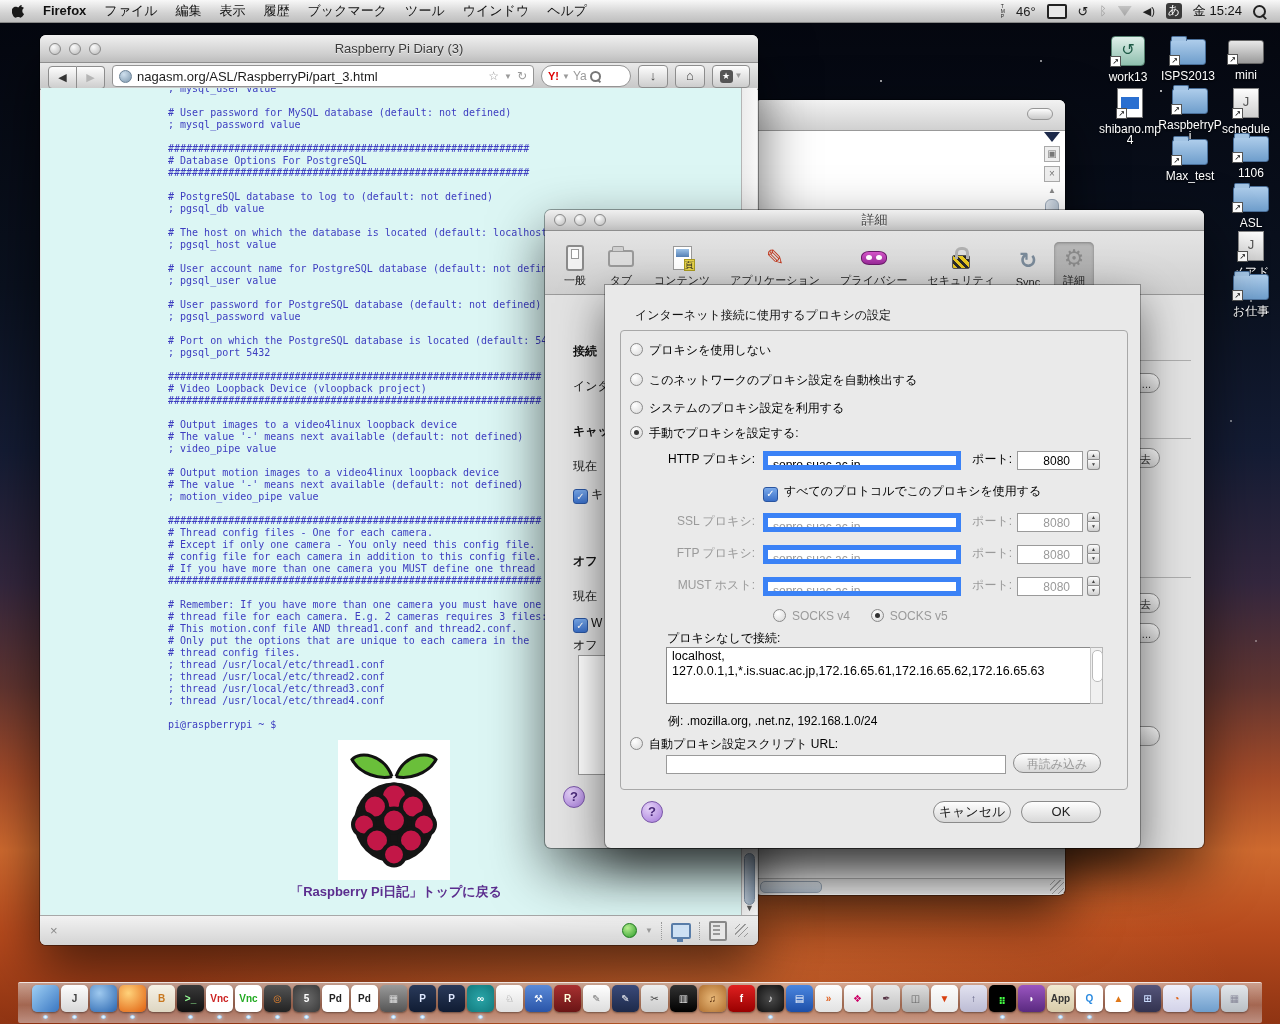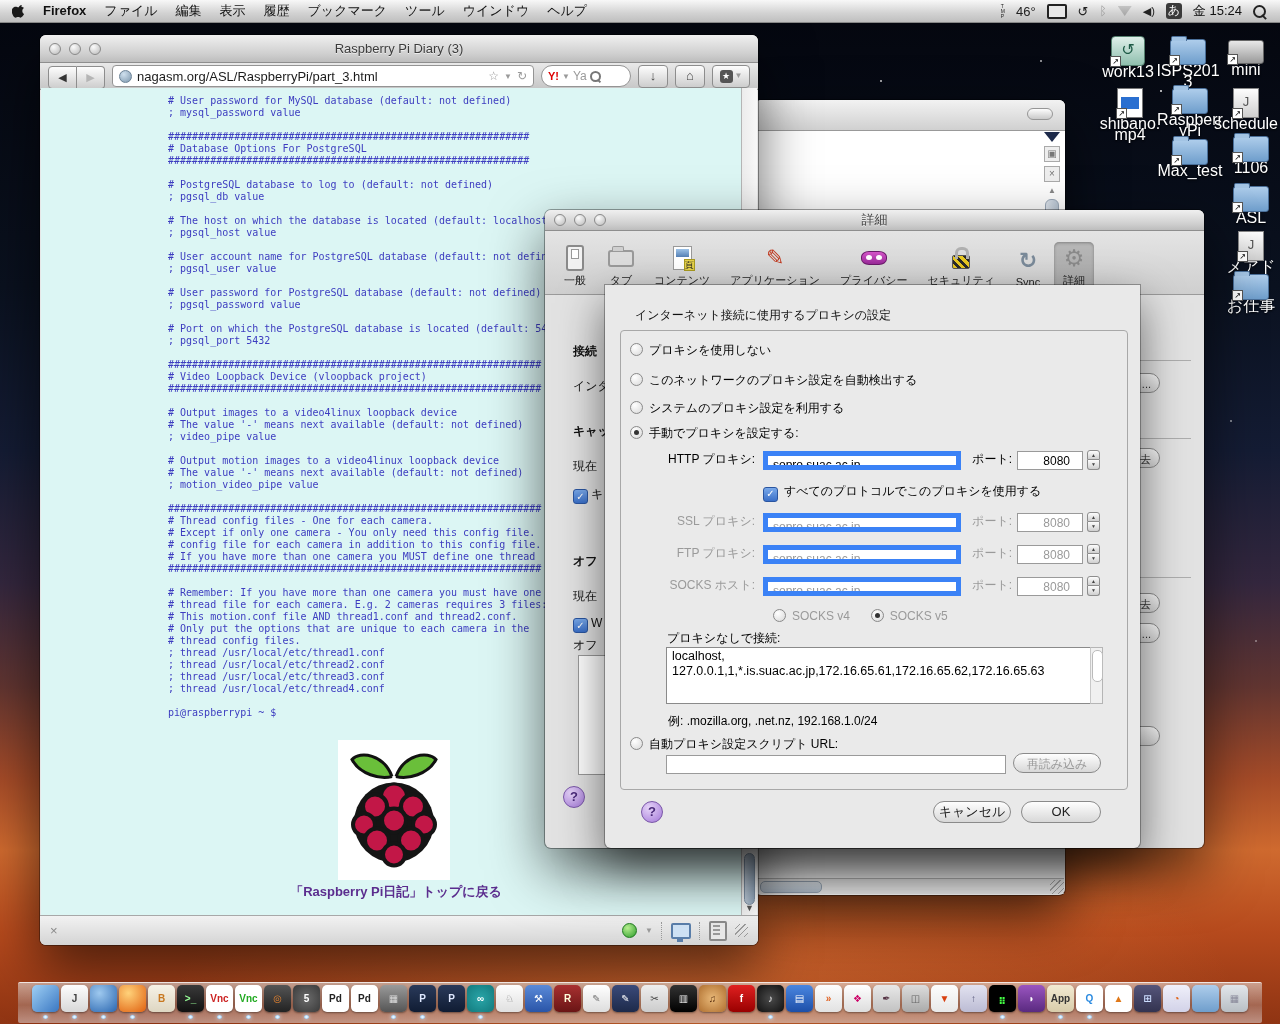--- a/index.html
+++ b/index.html
@@ -29,21 +29,21 @@
   .bt{color:#999;font-size:12px;}
   .wifi{width:14px;height:10px;background:linear-gradient(#bbb,#999);clip-path:polygon(50% 100%,0 0,100% 0);opacity:.8;}
   .spk{font-size:11px;color:#222;}
   .ime{background:#3a3a3a;color:#fff;font-size:12px;line-height:15px;width:16px;height:16px;text-align:center;border-radius:3px;}
   .clock{font-size:13px;}
   .lens{position:relative;width:9px;height:9px;border:2px solid #222;border-radius:50%;margin-right:4px;}
   .lens::after{content:"";position:absolute;width:2px;height:6px;background:#222;left:8px;top:7px;transform:rotate(-45deg);}
   
   .dicon{position:absolute;width:66px;text-align:center;z-index:1;cursor:default;}
   .dicon .ig{margin:0 auto;position:relative;}
-  .dicon .lbl{color:#fff;font-size:16px;line-height:11px;margin-top:0;text-shadow:0 1px 2px rgba(0,0,0,.9);word-break:break-all;}
+  .dicon .lbl{color:#fff;font-size:12px;line-height:11px;margin-top:6px;text-shadow:0 1px 2px rgba(0,0,0,.9);word-break:break-all;}
   .ig.folder{width:34px;height:24px;background:linear-gradient(#aecdeb,#6f9ecc);border:1px solid #4a6f99;border-radius:3px;margin-top:6px;}
   .ig.folder::before{content:"";position:absolute;top:-4px;left:0;width:14px;height:4px;background:#a3c4e4;border:1px solid #4a6f99;border-bottom:none;border-radius:2px 2px 0 0;}
   .ig.drive{width:34px;height:22px;background:linear-gradient(#e8e8e8,#9a9a9a);border:1px solid #666;border-radius:3px;margin-top:7px;}
   .ig.drive-tm{width:32px;height:28px;background:linear-gradient(#dff0ea,#8fbfae);border:1px solid #55806f;border-radius:4px;margin-top:3px;color:#1d5a46;font-size:16px;line-height:26px;}
   .ig.drive-tm::before{content:"↺";}
   .ig.movie{width:24px;height:28px;background:#fff;border:1px solent #777;border:1px solid #777;margin-top:3px;}
   .ig.movie::before{content:"";position:absolute;left:3px;top:8px;width:18px;height:12px;background:#2a6fd0;}
   .ig.doc{width:24px;height:28px;background:linear-gradient(#fdfdfd,#cfcfcf);border:1px solid #888;margin-top:3px;color:#555;font-size:13px;line-height:26px;}
   .ig.doc::before{content:"J";}
   .alias{position:absolute;left:-2px;bottom:-2px;width:9px;height:9px;background:#fff;border:1px solid #555;font-size:8px;line-height:9px;color:#000;}
@@ -336,20 +336,21 @@
       </div>
       <span class="toolbtn">↓</span>
       <span class="toolbtn">⌂</span>
       <span class="toolbtn bmbtn">
           <span class="bmglyph">★</span>
           <span class="uicon small">▼</span>
         </span>
     </div>
     <div id="content">
       <div id="lines">
+          <div class="cl">; mysql_user value</div>
           <div class="cl"></div>
           <div class="cl"># User password for MySQL database (default: not defined)</div>
           <div class="cl">; mysql_password value</div>
           <div class="cl"></div>
           <div class="cl">############################################################</div>
           <div class="cl"># Database Options For PostgreSQL</div>
           <div class="cl">############################################################</div>
           <div class="cl"></div>
           <div class="cl"># PostgreSQL database to log to (default: not defined)</div>
           <div class="cl">; pgsql_db value</div>
@@ -555,21 +556,21 @@
         <span class="flabel">FTP プロキシ:</span>
         <span class="ffield">sopro.suac.ac.jp</span>
         <span class="plabel">ポート:</span>
         <span class="pfield">8080</span>
         <span class="stepper">
             <span>▲</span>
             <span>▼</span>
           </span>
       </div>
         <div class="frow dis" style="top: 292px;">
-        <span class="flabel">SOCKS ホスト:</span>
+        <span class="flabel">MUST ホスト:</span>
         <span class="ffield">sopro.suac.ac.jp</span>
         <span class="plabel">ポート:</span>
         <span class="pfield">8080</span>
         <span class="stepper">
             <span>▲</span>
             <span>▼</span>
           </span>
       </div>
       </div>
 

